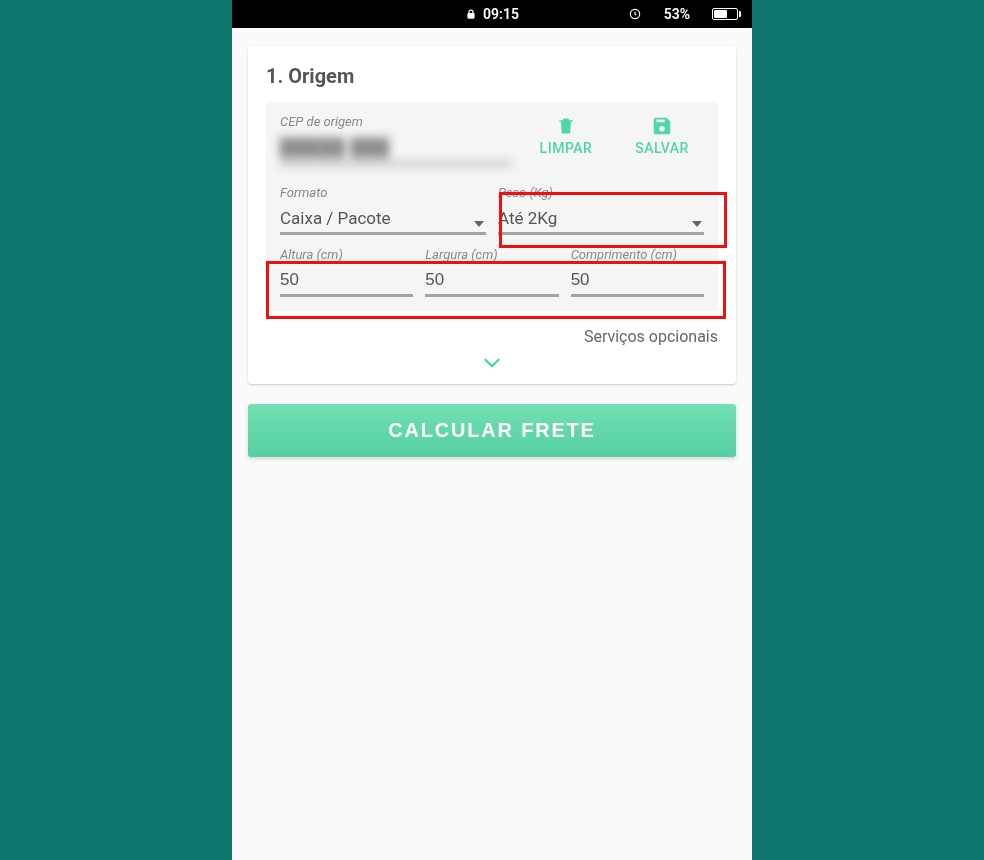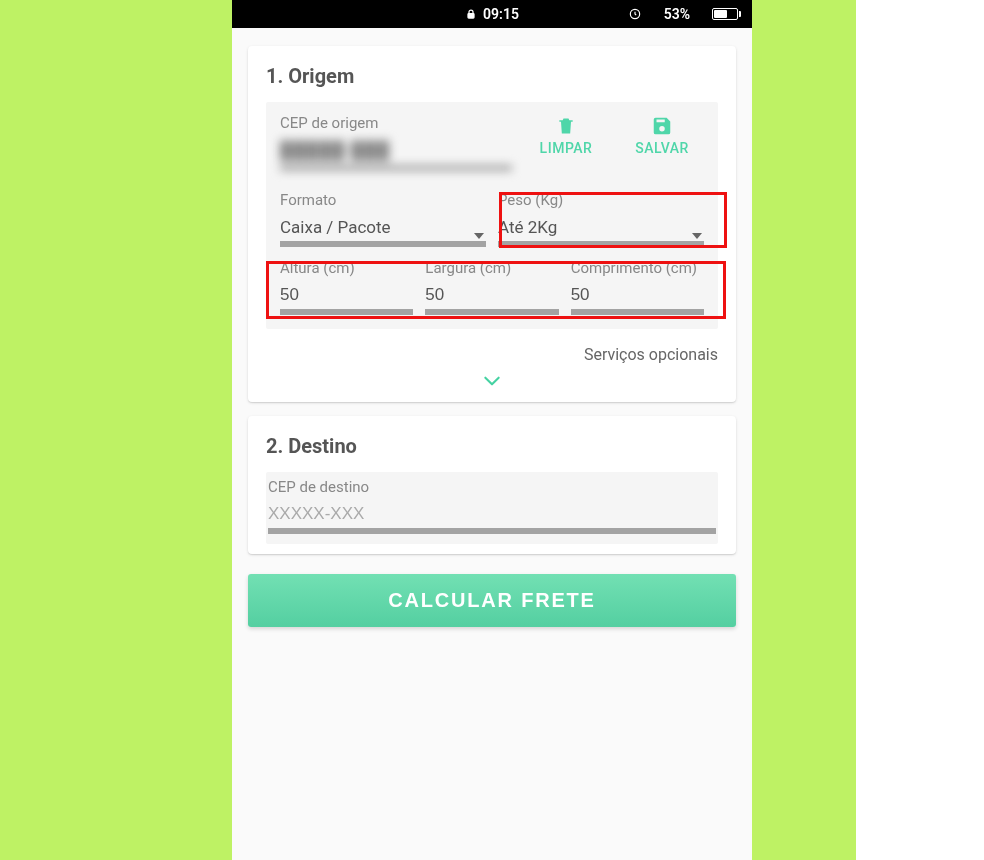--- a/index.html
+++ b/index.html
@@ -3,22 +3,22 @@
 <meta charset="utf-8">
 <style>
   * { box-sizing: border-box; margin: 0; padding: 0; }
   html, body { width: 984px; height: 860px; }
   body {
     font-family: -apple-system, "Segoe UI", Roboto, "Helvetica Neue", Arial, sans-serif;
     background: #fff;
     overflow: hidden;
   }
   .outer {
-    width: 856px; height: 860px;
-    background: #bef264;
+    width: 984px; height: 860px;
+    background: #0f766e;
     position: relative;
   }
   .phone {
     position: absolute;
     left: 232px; top: 0;
     width: 520px; height: 860px;
     background: #fafafa;
   }
   .status-bar {
     height: 28px;
@@ -83,25 +83,26 @@
   .inner-panel {
     background: #f5f5f5;
     border-radius: 2px;
     padding: 12px 14px 14px 14px;
     position: relative;
   }
   .row { display: flex; gap: 12px; }
   .row.top { margin-bottom: 20px; align-items: flex-start; }
   .field { flex: 1; min-width: 0; }
   .field-label {
-    font-size: 15px; color: #888; display: block; margin-bottom: 6px;
+    font-size: 13px; color: #888; display: block; margin-bottom: 6px;
     white-space: nowrap;
+    font-style: italic;
   }
   .underline {
-    border: none; border-bottom: 6px solid #a3a3a3;
+    border: none; border-bottom: 3px solid #a3a3a3;
     background: transparent;
     width: 100%;
     font-size: 17px;
     color: #555;
     padding: 2px 0 4px 0;
     outline: none;
   }
   .blurred {
     filter: blur(5px);
     color: #888;
@@ -264,26 +265,19 @@
 
         <div class="services">Serviços opcionais</div>
         <div class="services-chevron">
           <svg class="chev-svg" viewBox="0 0 24 14" fill="none" stroke="currentColor" stroke-width="2.5" stroke-linecap="round" stroke-linejoin="round">
               <polyline points="4,3 12,11 20,3"></polyline>
             </svg>
         </div>
       </div>
 
       
-      <div class="card">
-        <div class="card-title">2. Destino</div>
-        <div class="inner-panel dest-field">
-          <label class="field-label">CEP de destino</label>
-          <input class="underline" placeholder="XXXXX-XXX" style="">
-        </div>
-      </div>
 
       
       <button class="calc-btn">CALCULAR FRETE</button>
 
     </div>
   </div>
 </div>
 
 </body></html>

